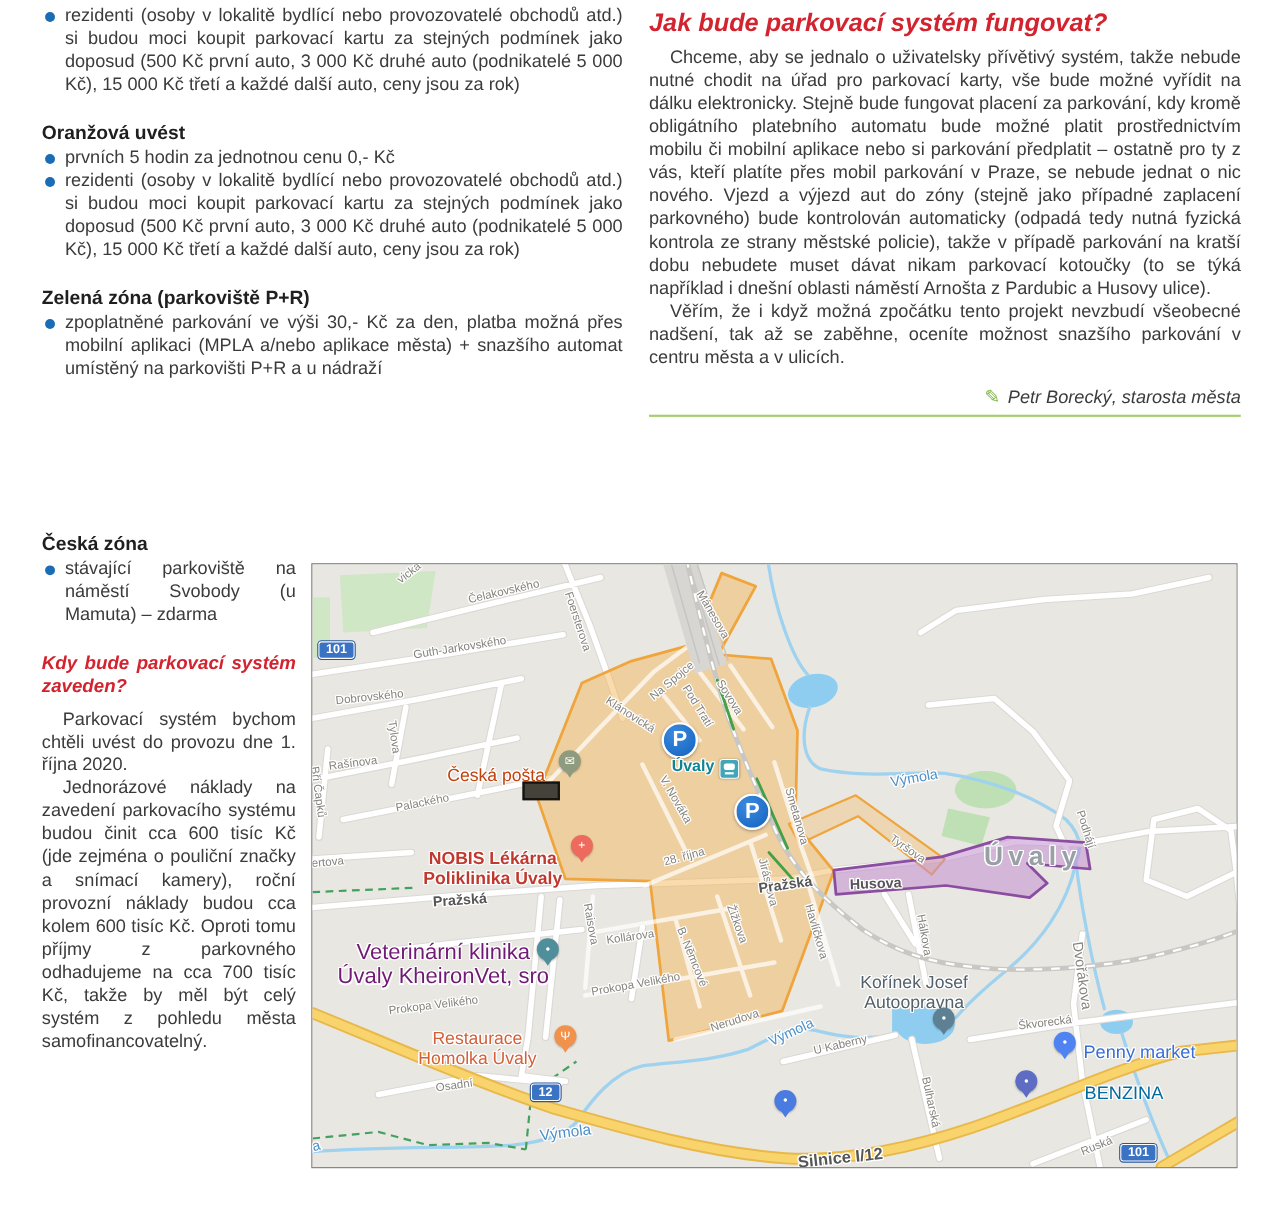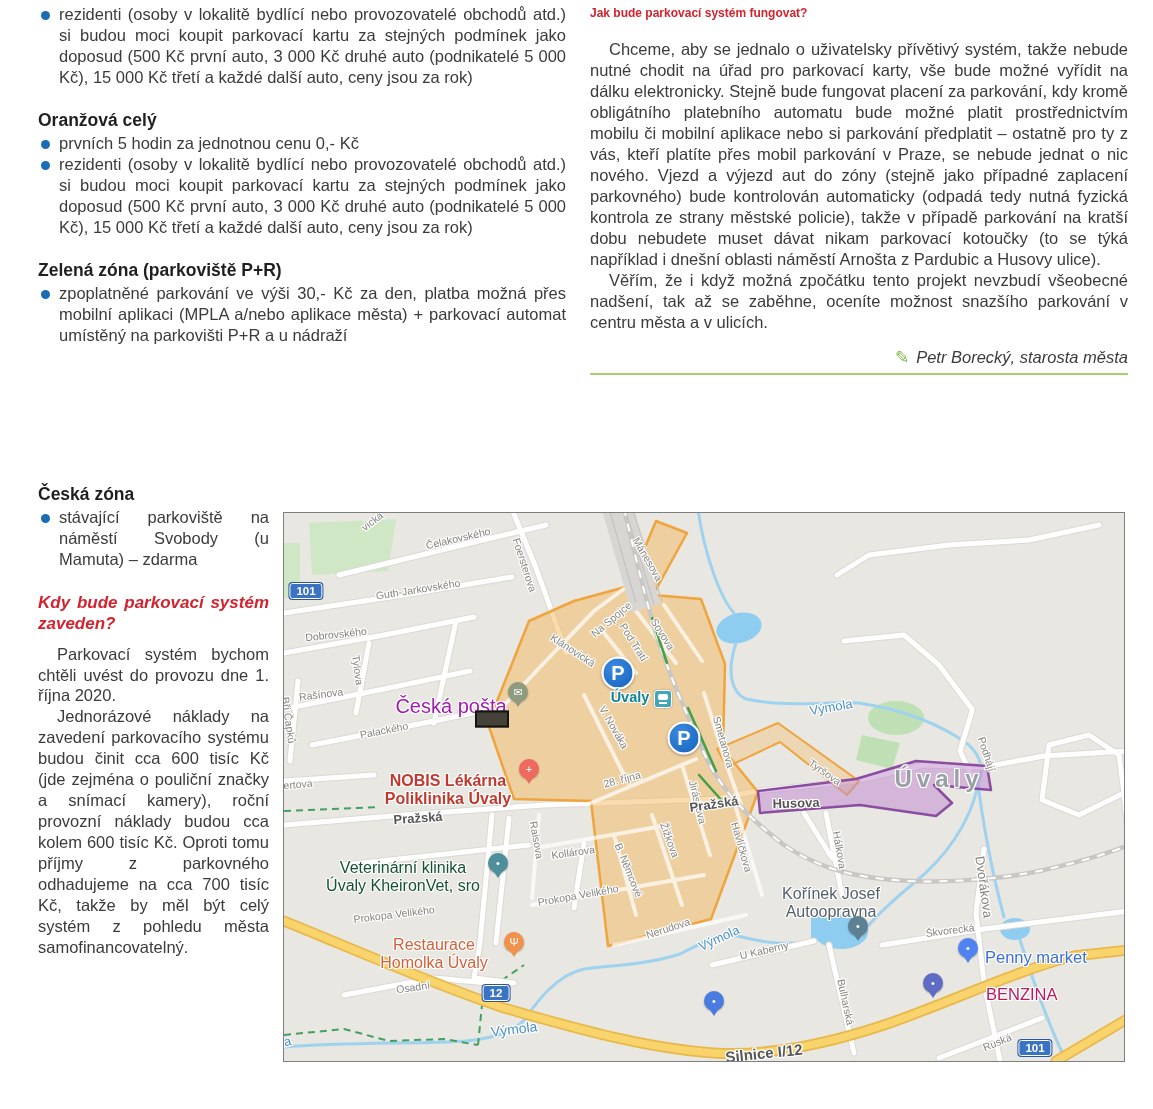--- a/index.html
+++ b/index.html
@@ -8,21 +8,21 @@
   .col{position:absolute;text-align:justify;font-size:16.5px;line-height:1.27;}
   #col-left{left:38px;top:4px;width:528px;}
   #col-right{left:590px;top:4px;width:538px;}
   #col-narrow{left:38px;top:483px;width:231px;}
   ul.blist{list-style:none;margin:0;padding:0;}
   ul.blist li{position:relative;padding-left:21px;}
   ul.blist li::before{content:'';position:absolute;left:3px;top:7px;width:9px;height:9px;
         border-radius:50%;background:#1a6cb5;}
   h3.zone{font-size:17.5px;font-weight:700;color:#1f1f1f;margin:21px 0 2px 0;}
   #col-narrow h3.zone{margin:0 0 2px 0;}
-  h2.red{color:#d2232e;font-weight:700;font-size:12px;margin:2px 0 18px 0;}
+  h2.red{color:#d2232e;font-style:italic;font-weight:700;font-size:23px;margin:2px 0 7px 0;}
   h4.red{color:#d2232e;font-style:italic;font-weight:700;font-size:17px;line-height:1.22;margin:23px 0 9px 0;}
   .col p{margin:0;text-indent:19px;}
   .signature{margin-top:14px;text-align:right;font-style:italic;font-size:16.5px;color:#3b3b3b;
         border-bottom:2px solid #a3cf6d;padding-bottom:5px;}
   .signature .pen{color:#7cb342;font-style:normal;margin-right:7px;font-size:17px;}
 
   
   #map{position:absolute;left:283px;top:512px;width:842px;height:550px;border:1px solid #7f7f7f;
        box-sizing:border-box;background:#e9e7e2;overflow:hidden;}
   #map svg{position:absolute;left:0;top:0;}
@@ -55,28 +55,28 @@
 </style>
 </head>
 <body>
 
 <div class="page">
 
   <div class="col" id="col-left">
     <ul class="blist">
       <li>rezidenti (osoby v lokalitě bydlící nebo provozovatelé obchodů atd.) si budou moci koupit parkovací kartu za stejných podmínek jako doposud (500 Kč první auto, 3 000 Kč druhé auto (podnikatelé 5 000 Kč), 15 000 Kč třetí a každé další auto, ceny jsou za rok)</li>
     </ul>
-    <h3 class="zone">Oranžová celý</h3>
+    <h3 class="zone">Oranžová uvést</h3>
     <ul class="blist">
       <li>prvních 5 hodin za jednotnou cenu 0,- Kč</li>
       <li>rezidenti (osoby v lokalitě bydlící nebo provozovatelé obchodů atd.) si budou moci koupit parkovací kartu za stejných podmínek jako doposud (500 Kč první auto, 3 000 Kč druhé auto (podnikatelé 5 000 Kč), 15 000 Kč třetí a každé další auto, ceny jsou za rok)</li>
     </ul>
     <h3 class="zone">Zelená zóna (parkoviště P+R)</h3>
     <ul class="blist">
-      <li>zpoplatněné parkování ve výši 30,- Kč za den, platba možná přes mobilní aplikaci (MPLA a/nebo aplikace města) + parkovací automat umístěný na parkovišti P+R a u nádraží</li>
+      <li>zpoplatněné parkování ve výši 30,- Kč za den, platba možná přes mobilní aplikaci (MPLA a/nebo aplikace města) + snazšího automat umístěný na parkovišti P+R a u nádraží</li>
     </ul>
   </div>
 
   <div class="col" id="col-right">
     <h2 class="red">Jak bude parkovací systém fungovat?</h2>
     <p>Chceme, aby se jednalo o uživatelsky přívětivý systém, takže nebude nutné chodit na úřad pro parkovací karty, vše bude možné vyřídit na dálku elektronicky. Stejně bude fungovat placení za parkování, kdy kromě obligátního platebního automatu bude možné platit prostřednictvím mobilu či mobilní aplikace nebo si parkování předplatit – ostatně pro ty z vás, kteří platíte přes mobil parkování v Praze, se nebude jednat o nic nového. Vjezd a výjezd aut do zóny (stejně jako případné zaplacení parkovného) bude kontrolován automaticky (odpadá tedy nutná fyzická kontrola ze strany městské policie), takže v případě parkování na kratší dobu nebudete muset dávat nikam parkovací kotoučky (to se týká například i dnešní oblasti náměstí Arnošta z Pardubic a Husovy ulice).</p>
     <p>Věřím, že i když možná zpočátku tento projekt nevzbudí všeobecné nadšení, tak až se zaběhne, oceníte možnost snazšího parkování v centru města a v ulicích.</p>
     <div class="signature">
       <span class="pen">✎</span><span>Petr Borecký, starosta města</span>
     </div>
@@ -209,46 +209,46 @@
         <div class="ml city halo" style="left: 655px; top: 266px; transform: translate(-50%, -50%) rotate(0deg);">Úvaly</div>
         <div class="ml shield" style="left: 22px; top: 78px; transform: translate(-50%, -50%) rotate(0deg);">101</div>
         <div class="ml shield" style="left: 212px; top: 480px; transform: translate(-50%, -50%) rotate(0deg);">12</div>
         <div class="ml shield" style="left: 751px; top: 535px; transform: translate(-50%, -50%) rotate(0deg);">101</div>
         <div class="ml pmark" style="left: 334px; top: 160px; transform: translate(-50%, -50%) rotate(0deg);">P</div>
         <div class="ml pmark" style="left: 400px; top: 225px; transform: translate(-50%, -50%) rotate(0deg);">P</div>
         <div class="ml station-ic" style="left: 379px; top: 186px; transform: translate(-50%, -50%) rotate(0deg);">
           <i></i>
           <b></b>
         </div>
-        <div class="ml poi halo" style="left: 167px; top: 193px; transform: translate(-50%, -50%) rotate(0deg); color: #a21caf; font-size: 20px;">Česká pošta</div>
+        <div class="ml poi halo" style="left: 167px; top: 193px; transform: translate(-50%, -50%) rotate(0deg); color: #c2410c; font-size: 16px;">Česká pošta</div>
         <div class="ml pin" style="left: 234px; top: 189px; transform: translate(-50%, -100%); --pc: #8e9b7e;">
           <span class="g">✉</span>
         </div>
         <div class="ml poi halo" style="left: 346px; top: 185px; transform: translate(-50%, -50%) rotate(0deg); color: rgb(13, 133, 148); font-size: 14.5px; font-weight: 600;">Úvaly</div>
         <div class="ml poi halo" style="left: 164px; top: 277px; transform: translate(-50%, -50%) rotate(0deg); color: rgb(192, 57, 47); font-size: 16px; font-weight: 600;">NOBIS Lékárna<br>Poliklinika Úvaly</div>
         <div class="ml pin" style="left: 245px; top: 266px; transform: translate(-50%, -100%); --pc: #ee6a5e;">
           <span class="g">+</span>
         </div>
-        <div class="ml poi halo" style="left: 119px; top: 364px; transform: translate(-50%, -50%) rotate(0deg); color: #14532d; font-size: 16px;">Veterinární klinika<br>Úvaly KheironVet, sro</div>
+        <div class="ml poi halo" style="left: 119px; top: 364px; transform: translate(-50%, -50%) rotate(0deg); color: #701a75; font-size: 20px;">Veterinární klinika<br>Úvaly KheironVet, sro</div>
         <div class="ml pin" style="left: 214px; top: 360px; transform: translate(-50%, -100%); --pc: #4f8e9b;">
           <span class="g">•</span>
         </div>
         <div class="ml poi halo" style="left: 150px; top: 441px; transform: translate(-50%, -50%) rotate(0deg); color: rgb(210, 96, 58); font-size: 16px;">Restaurace<br>Homolka Úvaly</div>
         <div class="ml pin" style="left: 230px; top: 439px; transform: translate(-50%, -100%); --pc: #f0924c;">
           <span class="g">Ψ</span>
         </div>
         <div class="ml poi halo" style="left: 547px; top: 390px; transform: translate(-50%, -50%) rotate(0deg); color: rgb(83, 97, 107); font-size: 16px;">Kořínek Josef<br>Autoopravna</div>
         <div class="ml pin" style="left: 574px; top: 423px; transform: translate(-50%, -100%); --pc: #5d8193;">
           <span class="g">•</span>
         </div>
         <div class="ml poi halo" style="left: 701px; top: 444px; transform: translate(0px, -50%) rotate(0deg); color: rgb(58, 111, 216); font-size: 16.5px; text-align: left;">Penny market</div>
         <div class="ml pin" style="left: 684px; top: 445px; transform: translate(-50%, -100%); --pc: #4f83f1;">
           <span class="g">•</span>
         </div>
-        <div class="ml poi halo" style="left: 702px; top: 481px; transform: translate(0px, -50%) rotate(0deg); color: #be185d; font-size: 16.5px; text-align: left;">BENZINA</div>
+        <div class="ml poi halo" style="left: 702px; top: 481px; transform: translate(0px, -50%) rotate(0deg); color: #0369a1; font-size: 16.5px; text-align: left;">BENZINA</div>
         <div class="ml pin" style="left: 649px; top: 480px; transform: translate(-50%, -100%); --pc: #5f6cc3;">
           <span class="g">•</span>
         </div>
         <div class="ml pin" style="left: 430px; top: 498px; transform: translate(-50%, -100%); --pc: #4a7be0;">
           <span class="g">•</span>
         </div>
         <div class="ml hrect" style="left: 208px; top: 206px; transform: translate(-50%, -50%) rotate(0deg);"></div>
       </div>
   </div>
 

